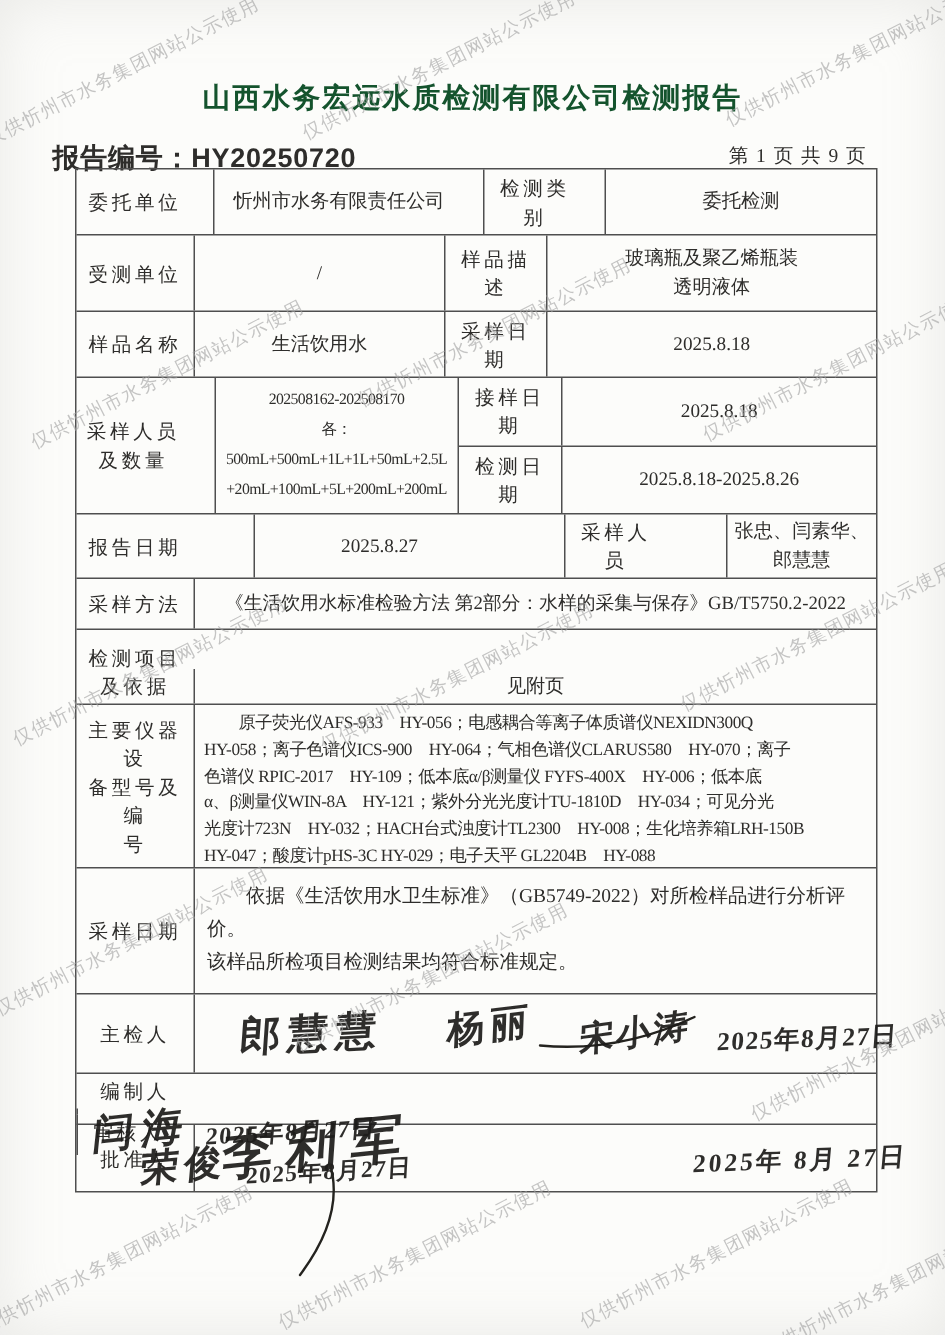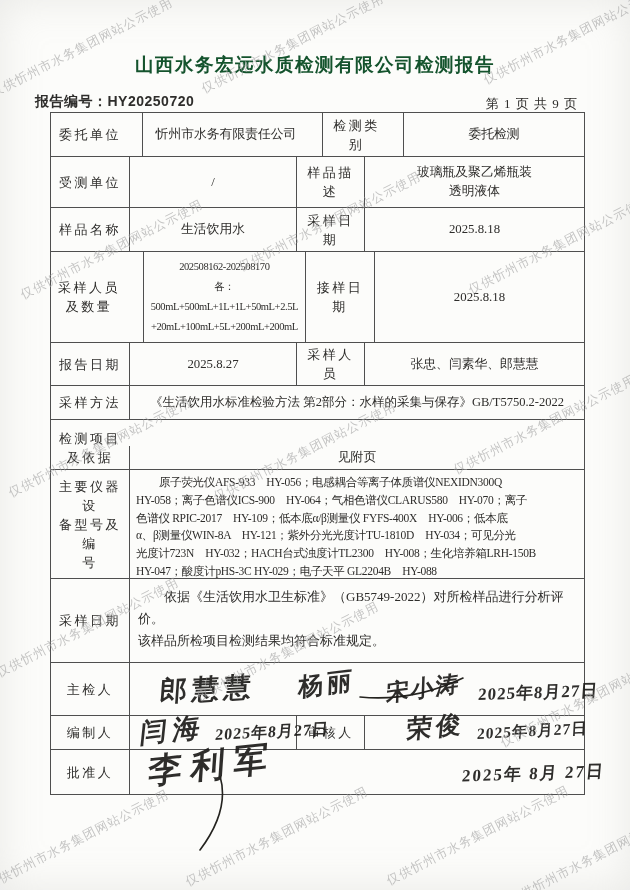--- a/index.html
+++ b/index.html
@@ -35,21 +35,21 @@
   .title{
     position:absolute;left:0;top:52px;width:100%;
     text-align:center;
     font-family:"Liberation Sans", sans-serif;
     font-weight:bold;font-size:18.5px;letter-spacing:1.5px;
     color:#14532d;z-index:2;
   }
   .report-no{
     position:absolute;left:35px;top:93px;
     font-family:"Liberation Sans", sans-serif;
-    font-weight:bold;font-size:14px;letter-spacing:.5px;color:var(--ink);z-index:2;
+    font-weight:bold;font-size:18px;letter-spacing:.5px;color:var(--ink);z-index:2;
   }
   .page-info{
     position:absolute;right:52px;top:95px;
     font-size:13px;color:var(--ink);letter-spacing:1px;z-index:2;
   }
   
   .rt{
     position:absolute;left:50px;top:112px;width:533px;
     border:1px solid var(--line);
     z-index:2;color:var(--ink);
@@ -65,22 +65,22 @@
   .c1{width:78px;}
   .c2{width:167px;}
   .c3{width:68px;}
   .c4{flex:1;}
   .cwide{flex:1;}
   .c34{width:288px;display:flex;flex-direction:column;border-left:1px solid var(--line);box-sizing:border-box;}
   .sub{display:flex;flex:1;}
   .sub2{border-top:1px solid var(--line);}
   .sub .c3{border-left:none;}
   .r1{height:43px;}.r2{height:50px;}.r3{height:43px;}.r4{height:90px;}
-  .r5{height:42px;}.r6{height:33px;}.r7{height:49px;align-items:flex-end;}.r8{height:108px;}
-  .r9{height:83px;}.r10{height:52px;}.r11{height:33px;}.r12{height:44px;}
+  .r5{height:42px;gap:40px;}.r6{height:33px;}.r7{height:49px;align-items:flex-end;}.r8{height:108px;}
+  .r9{height:83px;}.r10{height:52px;}.r11{height:33px;flex-direction:column;}.r12{height:44px;}
   .lbl{font-size:13px;letter-spacing:2.5px;line-height:19px;}
   .val{font-size:12.8px;line-height:19px;}
   .pre{white-space:pre-line;}
   .sampleno{font-size:10.5px;letter-spacing:-0.4px;line-height:20px;white-space:pre-line;margin-left:16px;}
   .method{font-size:12.5px;padding:2px 5px;}
   .instr{
     text-align:left;justify-content:flex-start;align-items:flex-start;
     font-size:11.5px;letter-spacing:-0.3px;line-height:17.8px;
     white-space:pre-line;text-indent:2em;padding:4px 6px;
   }
@@ -158,20 +158,24 @@
       <div class="td c1 lbl nl pre">采样人员
 及数量</div>
       <div class="td c2 val sampleno">202508162-202508170
 各：500mL+500mL+1L+1L+50mL+2.5L
 +20mL+100mL+5L+200mL+200mL</div>
       <div class="c34">
         <div class="sub">
           <div class="td c3 lbl">接样日期</div>
           <div class="td c4 val">2025.8.18</div>
         </div>
+        <div class="sub sub2">
+          <div class="td c3 lbl">检测日期</div>
+          <div class="td c4 val">2025.8.18-2025.8.26</div>
+        </div>
       </div>
     </div>
 
     <div class="tr r5">
       <div class="td c1 lbl nl">报告日期</div>
       <div class="td c2 val">2025.8.27</div>
       <div class="td c3 lbl">采样人员</div>
       <div class="td c4 val">张忠、闫素华、郎慧慧</div>
     </div>
 

